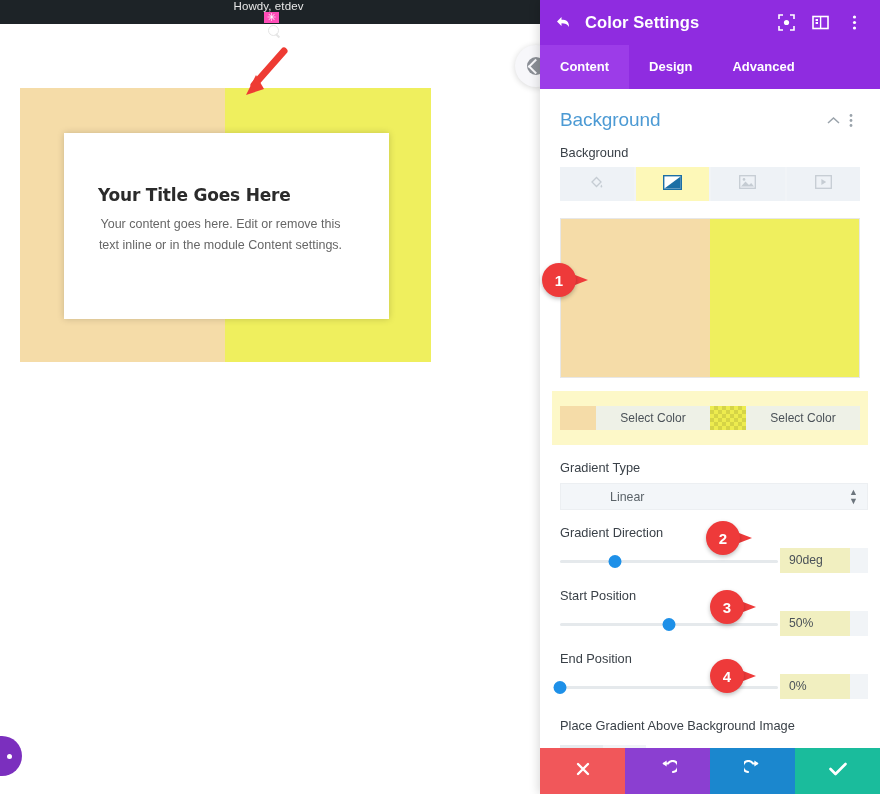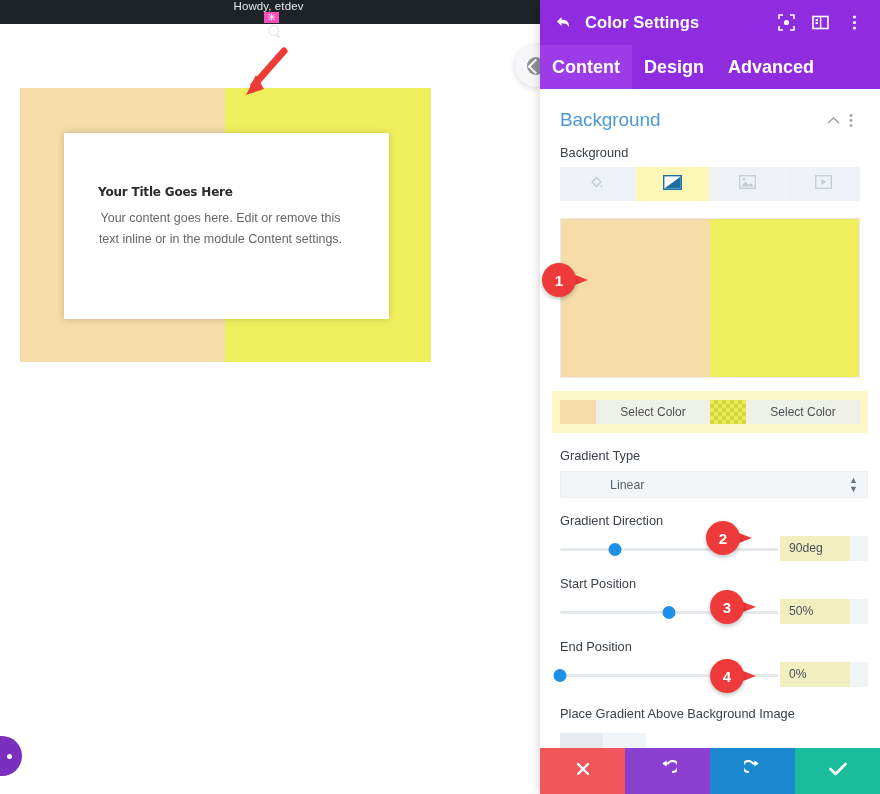--- a/index.html
+++ b/index.html
@@ -47,21 +47,21 @@
     position: absolute; left: 20px; top: 88px; width: 411px; height: 274px;
   }
   .module-card {
     position: absolute; left: 44px; top: 45px; width: 325px; height: 186px;
     background: #ffffff;
     box-shadow: 0 0 7px rgba(0,0,0,.18);
   }
   .module-inner { padding: 52px 34px 0 34px; }
   .module-title {
     font-family: "DejaVu Sans", sans-serif;
-    font-size: 12px; font-weight: bold; color: #2b2b2b;
+    font-size: 17px; font-weight: bold; color: #2b2b2b;
     letter-spacing: -.2px; margin-bottom: 9px;
   }
   .module-text {
     font-size: 12.5px; color: #666; line-height: 1.65; max-width: 245px; text-align: center;
   }
 
   
   .arrow-anno { position: absolute; left: 240px; top: 45px; }
 
   
@@ -105,22 +105,22 @@
   }
   .back-icon svg { display: block; }
   .panel-title {
     color: #ffffff; font-size: 16.5px; font-weight: bold; letter-spacing: .1px;
     flex: 1 1 auto;
   }
   .hdr-icon { width: 24px; height: 24px; display:flex; align-items:center; justify-content:center; margin-left: 10px; }
 
   .panel-tabs { height: 44px; background: #8f2ce0; display: flex; }
   .panel-tab {
-    flex: 0 0 auto; padding: 0 12px; height: 44px; line-height: 44px;
-    color: #ffffff; font-size: 18px; font-weight: bold; text-align: center;
+    flex: 0 0 auto; padding: 0 20px; height: 44px; line-height: 44px;
+    color: #ffffff; font-size: 13px; font-weight: bold; text-align: center;
   }
   .panel-tab.active { background: #9c3ce8; }
 
   .panel-body {
     position: absolute; top: 89px; left: 0; right: 0; bottom: 46px;
     background: #ffffff; overflow: hidden;
   }
 
   .section-head {
     display: flex; align-items: center; padding: 20px 20px 0 20px;
@@ -143,21 +143,21 @@
   }
   .bgtype-tab.active { background: #fdf8b8; }
 
   .gradient-preview {
     margin: 17px 20px 0 20px; height: 160px;
     border: 1px solid #e7e7e7;
   }
 
   .color-row {
     display: flex; align-items: flex-start; margin: 13px 12px 0 12px;
-    background: #fdf8c8; padding: 9px 8px; gap: 0;
+    background: #fdf8c8; padding: 15px 8px; gap: 0;
   }
   .swatch { width: 36px; height: 24px; flex: 0 0 auto; }
   .swatch.alpha {
     background-image:
       linear-gradient(45deg, rgba(0,0,0,.10) 25%, transparent 25%, transparent 75%, rgba(0,0,0,.10) 75%),
       linear-gradient(45deg, rgba(0,0,0,.10) 25%, transparent 25%, transparent 75%, rgba(0,0,0,.10) 75%);
     background-size: 8px 8px; background-position: 0 0, 4px 4px;
   }
   .select-color {
     flex: 1 1 auto; height: 24px; line-height: 24px;

